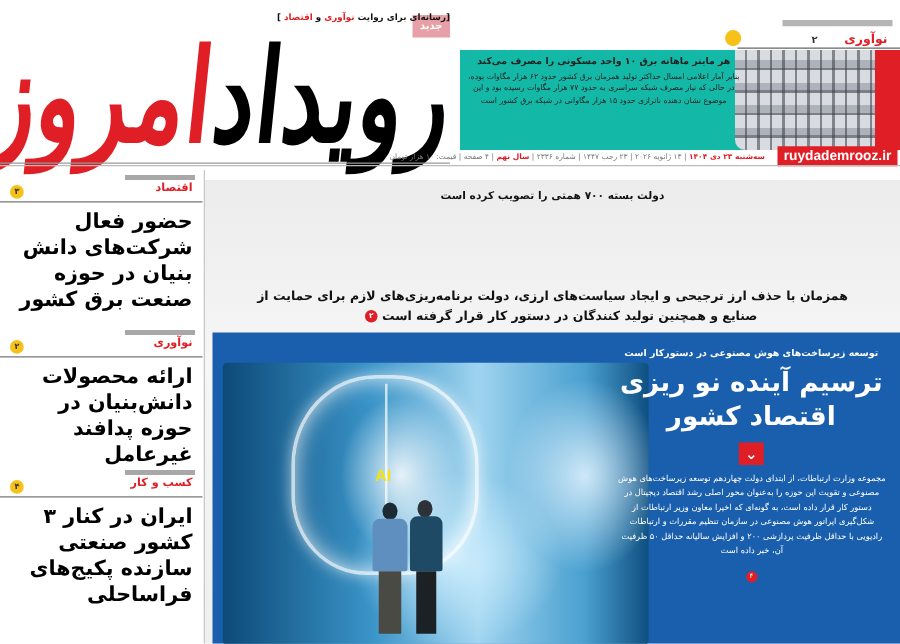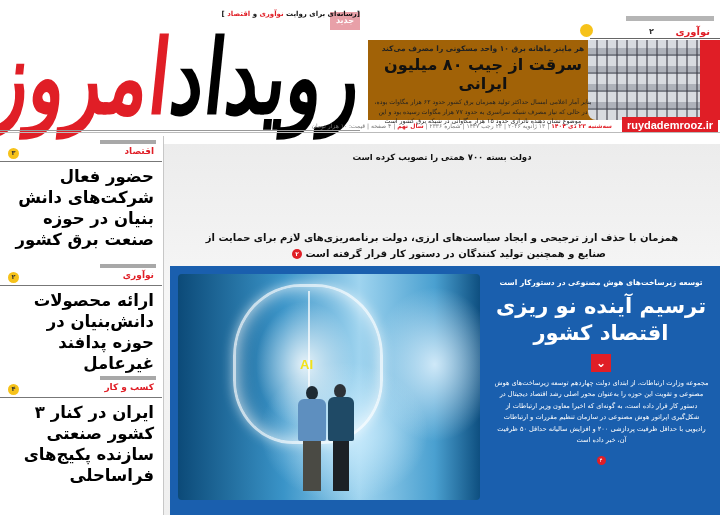--- a/index.html
+++ b/index.html
@@ -16,21 +16,21 @@
   .logo-red { font-family: "DejaVu Serif", serif; font-size: 76px; font-weight: bold; color: #e01e26; letter-spacing: -4px; transform: scaleY(1.35) skewX(-8deg); line-height: 1; }
   .mast-rule { position: absolute; left: 0; top: 130px; width: 360px; height: 1px; background: #999; }
 
   
   .teaser { position: absolute; left: 368px; top: 14px; width: 352px; height: 100px; }
   .teaser-sect-bar { position: absolute; right: 6px; top: 2px; width: 88px; height: 5px; background: #b5b5b5; }
   .teaser-sect { position: absolute; right: 10px; top: 12px; font-size: 10px; font-weight: bold; color: #e01e26; }
   .teaser-page { position: absolute; right: 66px; top: 13px; font-size: 8px; font-weight: bold; color: #333; }
   .teaser-dot { position: absolute; left: 212px; top: 10px; width: 13px; height: 13px; border-radius: 50%; background: #f6c21a; }
   .teaser-rule { position: absolute; right: 0; top: 24px; width: 130px; height: 1px; background: #666; }
-  .teaser-box { position: absolute; left: 0; top: 26px; width: 352px; height: 80px; background: #a16207; }
+  .teaser-box { position: absolute; left: 0; top: 26px; width: 352px; height: 80px; background: #14b8a6; }
   .teaser-img { position: absolute; right: 20px; top: 0; width: 112px; height: 80px;
     background:
       repeating-linear-gradient(90deg, rgba(255,255,255,0.0) 0 8px, rgba(60,60,70,0.55) 8px 10px),
       repeating-linear-gradient(0deg, #d8dbe0 0 10px, #7b7f88 10px 12px, #aeb2ba 12px 18px);
     border-radius: 0 0 0 8px; }
   .teaser-red { position: absolute; right: 0; top: 0; width: 20px; height: 80px; background: #e01e26; }
   .teaser-text { position: absolute; left: 4px; top: 2px; width: 222px; text-align: center; }
   .teaser-kicker { font-size: 7.5px; font-weight: bold; color: #222; margin-top: 2px; }
   .teaser-title { font-size: 16px; font-weight: bold; color: #111; margin-top: 2px; line-height: 1.2; }
   .teaser-body { font-size: 6.2px; color: #222; line-height: 1.5; margin-top: 4px; }
@@ -55,21 +55,21 @@
   .col-divider { position: absolute; left: 163px; top: 136px; width: 1px; height: 379px; background: #c7c7c7; }
 
   
   .main-panel { position: absolute; left: 164px; top: 144px; width: 556px; height: 371px; background: linear-gradient(180deg, #ececec 0%, #f6f6f6 40%, #efefef 100%); }
   .main-kicker { position: absolute; left: 0; right: 0; top: 8px; text-align: center; font-size: 8.5px; font-weight: bold; color: #111; }
   .main-title { position: absolute; left: 0; right: 0; top: 28px; text-align: center; font-size: 42px; font-weight: bold; color: #000; line-height: 1; letter-spacing: -1px; }
   .main-lede { position: absolute; left: 40px; right: 40px; top: 86px; text-align: center; font-size: 10px; font-weight: bold; color: #111; line-height: 1.55; }
   .page-dot { display: inline-block; width: 10px; height: 10px; border-radius: 50%; background: #e01e26; color: #fff; font-size: 6px; line-height: 10px; text-align: center; vertical-align: middle; margin-left: 14px; }
 
   .blue-frame { position: absolute; left: 6px; top: 122px; width: 550px; height: 249px; background: #1a5fae; }
-  .ai-photo { position: absolute; left: 8px; top: 8px; width: 302px; height: 226px; border-radius: 4px; overflow: hidden;
+  .ai-photo { position: absolute; left: 8px; top: 24px; width: 341px; height: 226px; border-radius: 4px; overflow: hidden;
     background:
       radial-gradient(ellipse 70px 90px at 42% 40%, rgba(255,255,255,0.85), rgba(255,255,255,0) 70%),
       radial-gradient(ellipse 120px 100px at 55% 70%, rgba(210,240,255,0.9), rgba(150,210,240,0) 70%),
       radial-gradient(ellipse 90px 110px at 85% 40%, rgba(230,245,255,0.85), rgba(200,230,250,0) 70%),
       linear-gradient(90deg, #0c4a78 0%, #3a94c8 35%, #9fd4ef 60%, #4aa0d0 85%, #0e4f80 100%); }
   .ai-photo .brain { position: absolute; left: 55px; top: 10px; width: 150px; height: 160px; border-radius: 45% 45% 40% 40%; border: 3px solid rgba(255,255,255,0.75); box-shadow: 0 0 18px rgba(255,255,255,0.8) inset, 0 0 12px rgba(255,255,255,0.6); }
   .ai-photo .brain::after { content: ""; position: absolute; left: 72px; top: 4px; width: 2px; height: 150px; background: rgba(255,255,255,0.7); }
   .ai-photo .ai-label { position: absolute; left: 122px; top: 83px; font-family: "Liberation Sans", sans-serif; font-size: 13px; font-weight: bold; color: #f2e218; direction: ltr; }
   .ai-photo .person1 { position: absolute; left: 120px; top: 112px; width: 28px; height: 106px; }
   .ai-photo .person1 .head { position: absolute; left: 8px; top: 0; width: 12px; height: 14px; border-radius: 50%; background: #1d2a33; }
@@ -110,21 +110,20 @@
   <div class="teaser-sect-bar"></div>
   <div class="teaser-sect">نوآوری</div>
   <div class="teaser-page">۲</div>
   <div class="teaser-dot"></div>
   <div class="teaser-rule"></div>
   <div class="teaser-box">
     <div class="teaser-red"></div>
     <div class="teaser-img"></div>
     <div class="teaser-text">
       <div class="teaser-kicker">هر ماینر ماهانه برق ۱۰ واحد مسکونی را مصرف می‌کند</div>
-      <div class="teaser-title">سرقت از جیب ۸۰ میلیون ایرانی</div>
       <div class="teaser-body">بنابر آمار اعلامی امسال حداکثر تولید همزمان برق کشور حدود ۶۲ هزار مگاوات بوده، در حالی که نیاز مصرف شبکه سراسری به حدود ۷۷ هزار مگاوات رسیده بود و این موضوع نشان دهنده ناترازی حدود ۱۵ هزار مگاوانی در شبکه برق کشور است</div>
     </div>
   </div>
 </div>
 
 <div class="date-bar">
   <span class="red">سه‌شنبه ۲۳ دی ۱۴۰۴</span>&nbsp;
   <span>| ۱۳ ژانویه ۲۰۲۶ | ۲۳ رجب ۱۴۴۷ | شماره ۲۳۳۶ |</span>&nbsp;
   <span class="red">سال نهم</span>&nbsp;
   <span>| ۴ صفحه | قیمت: ۱۰ هزار تومان</span>

